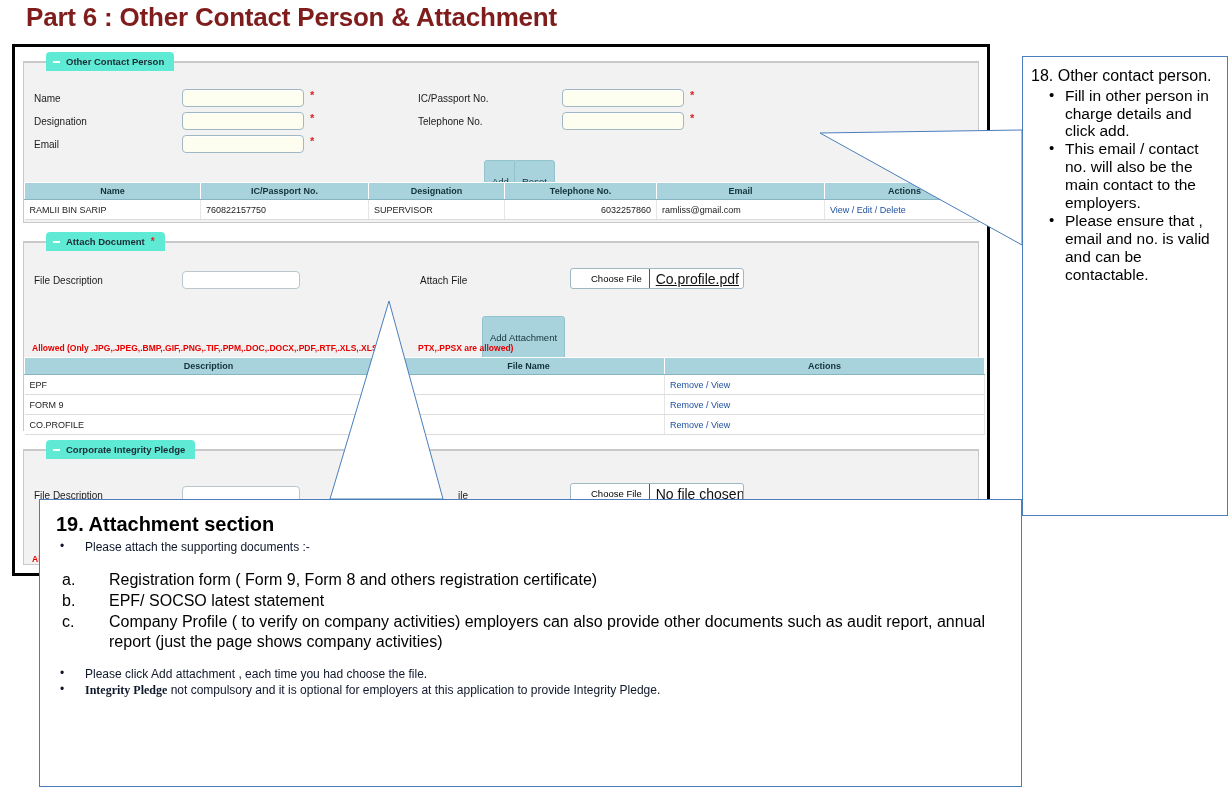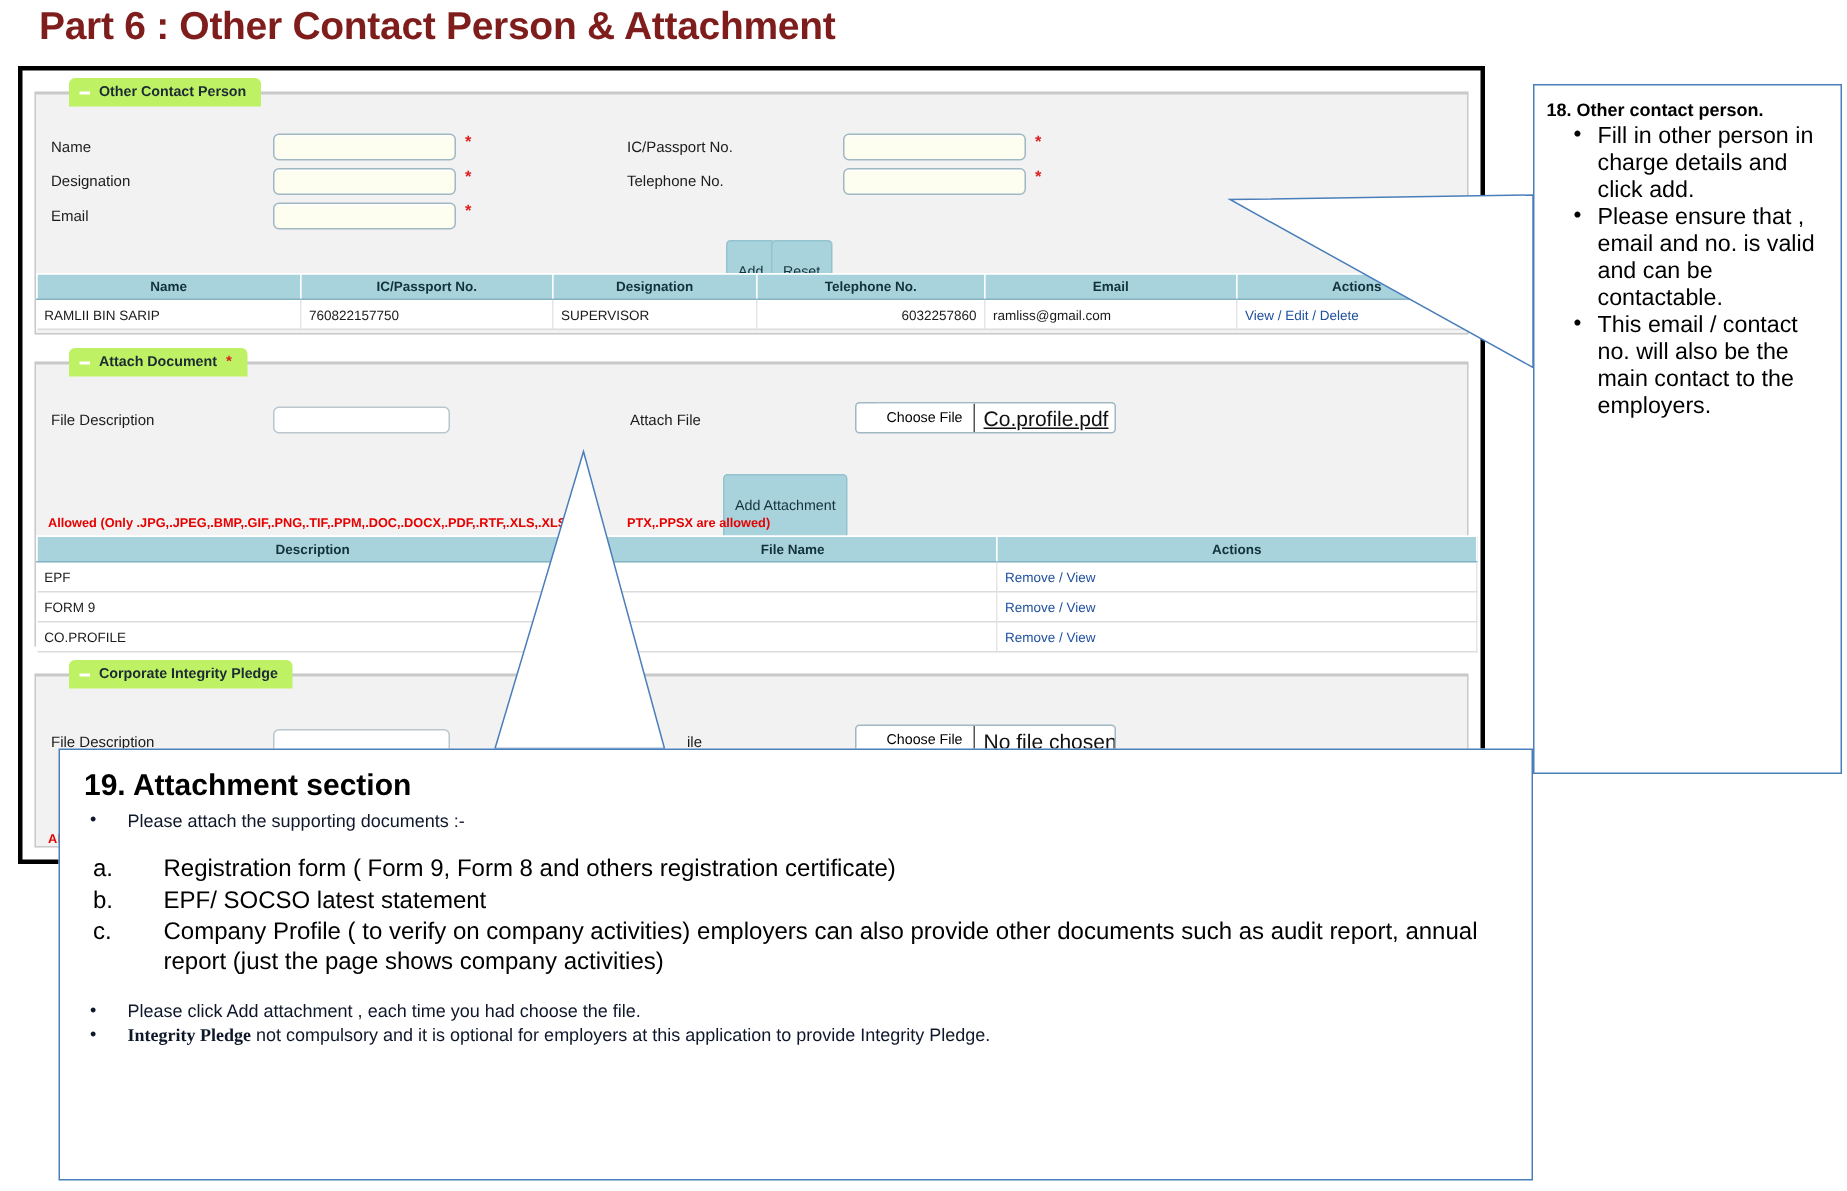--- a/index.html
+++ b/index.html
@@ -18,21 +18,21 @@
   #form-panel{
     position:absolute;left:12px;top:44px;width:978px;height:532px;
     border:3px solid #000;background:#ffffff;box-sizing:border-box;
   }
   .fieldset{
     position:absolute;left:8px;right:8px;
     border:1px solid #c9c9c9;background:#f2f2f2;box-sizing:border-box;
   }
   .legend-tab{
     position:absolute;left:22px;top:-10px;height:19px;
-    background:#bef264;border-radius:4px 4px 0 0;
+    background:#5eead4;border-radius:4px 4px 0 0;
     display:flex;align-items:center;gap:6px;
     padding:0 10px 0 7px;box-sizing:border-box;
     font-size:9.5px;font-weight:bold;color:#1b2a33;white-space:nowrap;
   }
   .minus-icon{display:inline-block;width:7px;height:2px;background:#ffffff;}
   .legend-star{color:#e02020;font-size:10px;line-height:1;}
   .legend-rule{
     position:absolute;left:0;right:0;top:0;height:1px;background:#c9c9c9;
   }
   .flabel{
@@ -85,21 +85,21 @@
     position:absolute;font-size:8.5px;font-weight:bold;color:#e60000;
     white-space:nowrap;
   }
   
   .callout{
     position:absolute;background:#ffffff;border:1px solid #4a7ebb;
     box-sizing:border-box;
   }
   #callout-18{left:1022px;top:56px;width:206px;height:460px;padding:10px 8px 0 8px;}
   #callout-18 .c-head{
-    font-size:12px;font-weight:bold;color:#000;line-height:1.16;margin:0 0 1px 0;
+    font-size:16px;font-weight:normal;color:#000;line-height:1.16;margin:0 0 1px 0;
   }
   #callout-18 ul{margin:0;padding:0 0 0 20px;list-style:none;}
   #callout-18 li{
     font-size:15.5px;color:#000;line-height:1.16;margin:0 0 0 0;
     position:relative;padding-left:14px;
   }
   #callout-18 li:before{
     content:"\2022";position:absolute;left:-2px;top:-1px;font-size:15px;
   }
   #callout-19{left:39px;top:499px;width:983px;height:288px;padding:12px 14px 0 14px;}
@@ -267,22 +267,22 @@
 
 <svg id="arrows" viewBox="0 0 1231 794">
   <polygon points="1022,130 820,133 1022,245" fill="#ffffff" stroke="#4a7ebb" stroke-width="1"></polygon>
   <polygon points="389,301 443,499 330,499" fill="#ffffff" stroke="#4a7ebb" stroke-width="1"></polygon>
 </svg>
 
 <div class="callout" id="callout-18">
   <div class="c-head">18. Other contact person.</div>
   <ul>
     <li>Fill in other person in charge details and click add.</li>
+    <li>This email / contact no. will also be the main contact to the employers.</li>
     <li>Please ensure that , email and no. is valid and can be contactable.</li>
-    <li>This email / contact no. will also be the main contact to the employers.</li>
   </ul>
 </div>
 
 <div class="callout" id="callout-19">
   <div class="c-head">19.  Attachment  section</div>
 
   <div class="c19-bullet">Please attach the supporting documents :-</div>
 
   <div class="c19-gap"></div>
 

